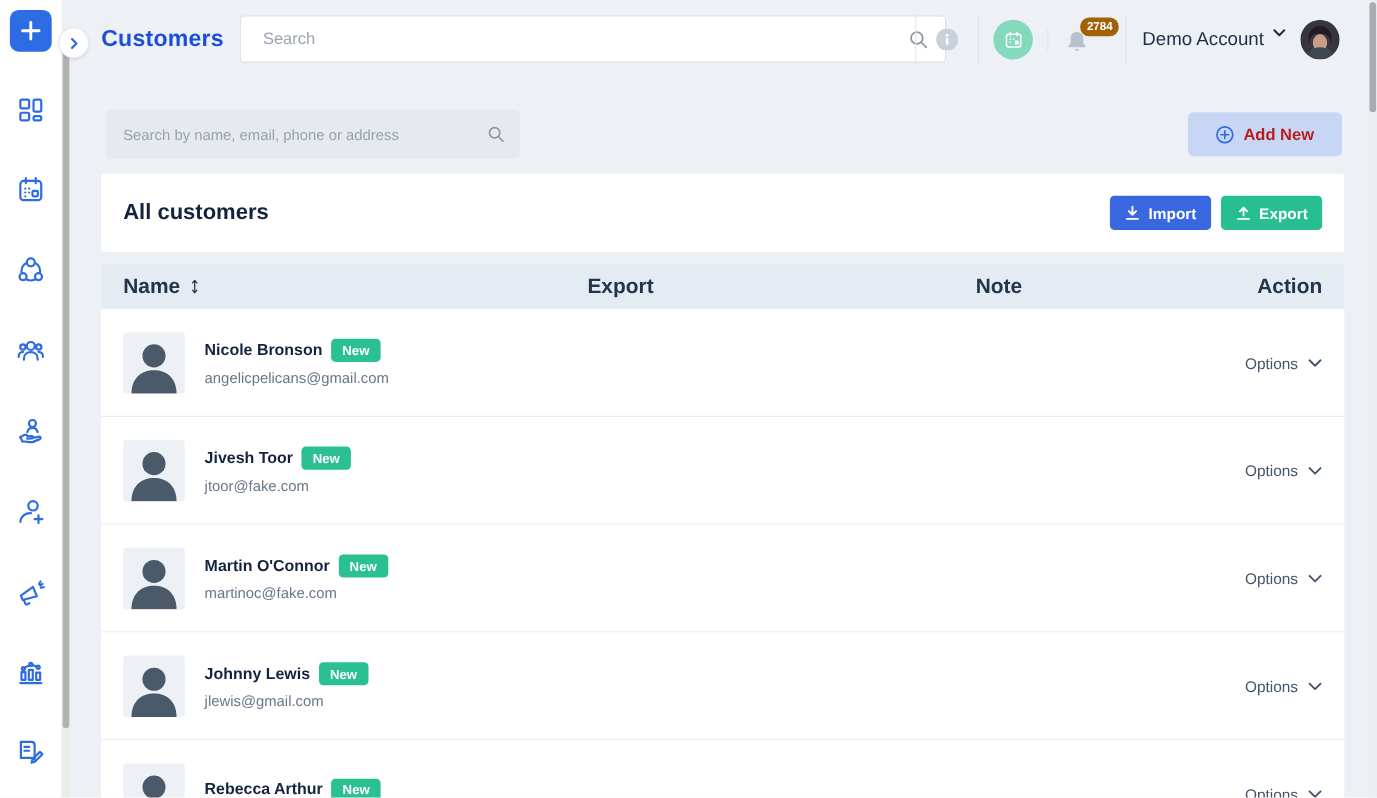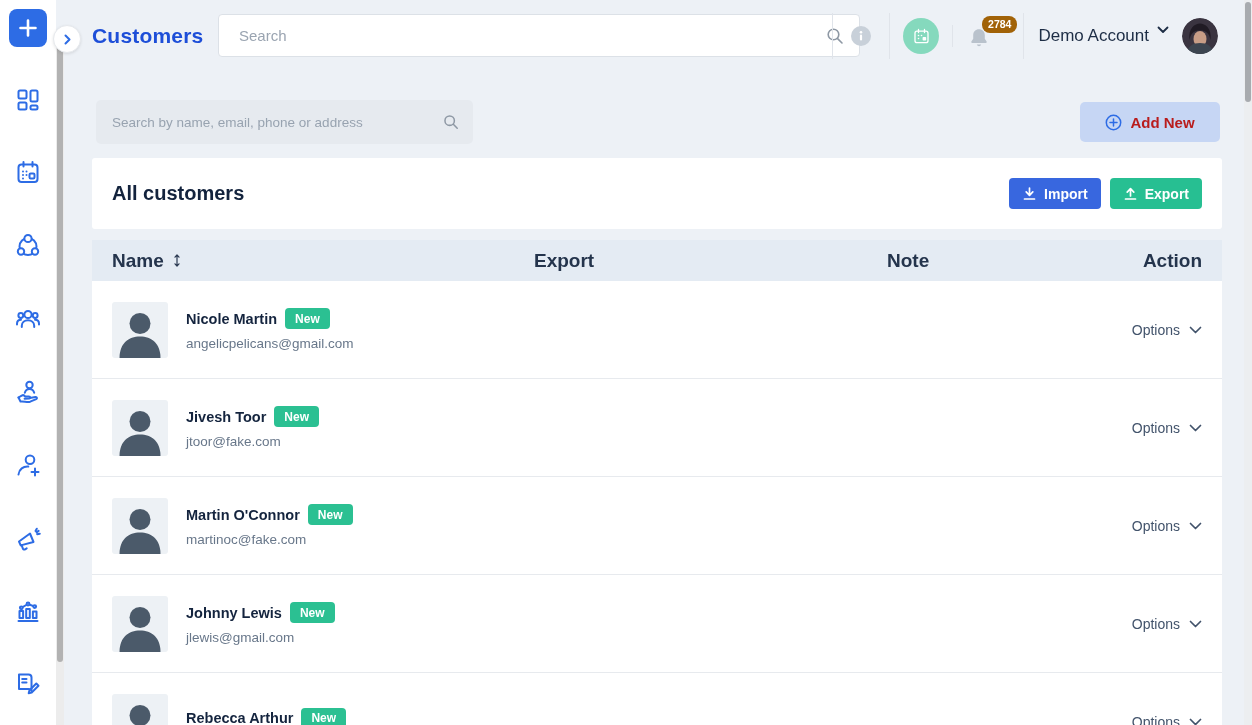--- a/index.html
+++ b/index.html
@@ -287,21 +287,21 @@
     </div>
 
     <div class="trow">
       <div class="cell name-cell">
         <div class="avatar"><svg width="56" height="56" viewBox="0 0 56 56">
               <circle cx="28" cy="21.5" r="10.5" fill="#4b5a6a"></circle>
               <path d="M7.5 56c0-14.5 9-21.5 20.5-21.5S48.5 41.5 48.5 56z" fill="#4b5a6a"></path>
             </svg></div>
         <div>
           <div class="nline">
-              <span class="cname">Nicole Martin</span>
+              <span class="cname">Nicole Bronson</span>
               <span class="badge">New</span>
             </div>
           <div class="cemail">angelicpelicans@gmail.com</div>
         </div>
       </div>
       <div class="cell"></div>
       <div class="cell"></div>
       <div class="cell action-cell"><span class="options">
             <span>Options</span>
             <svg width="13" height="8" viewBox="0 0 13 8" fill="none" stroke="#42536b" stroke-width="1.7" stroke-linecap="round" stroke-linejoin="round">

